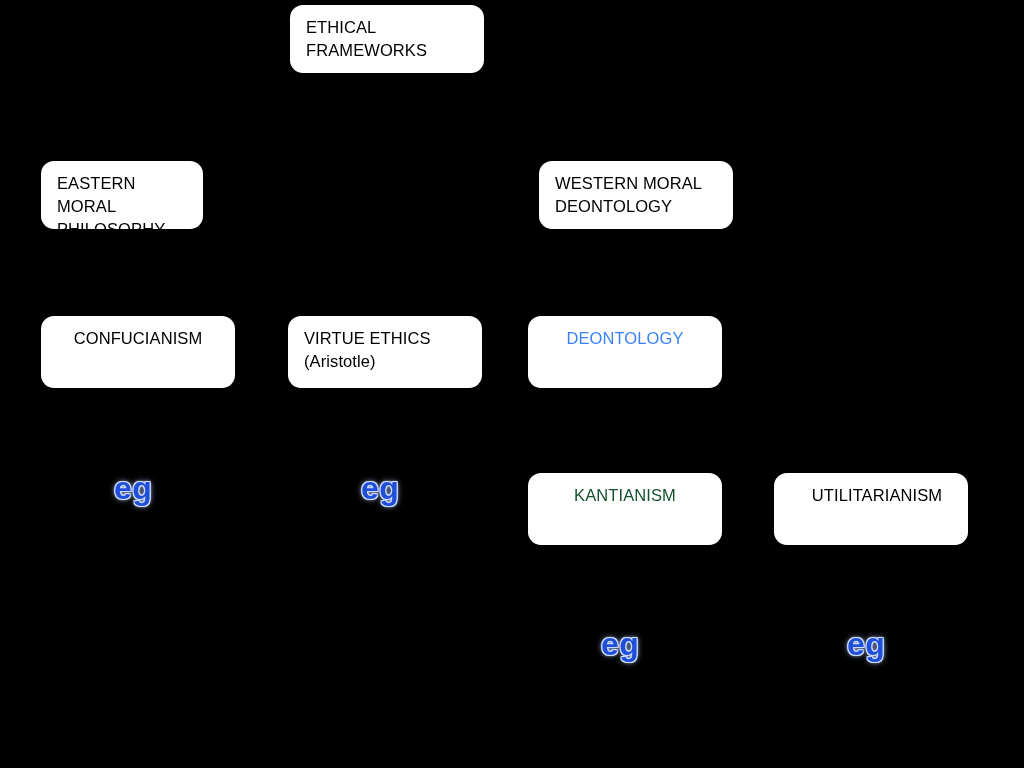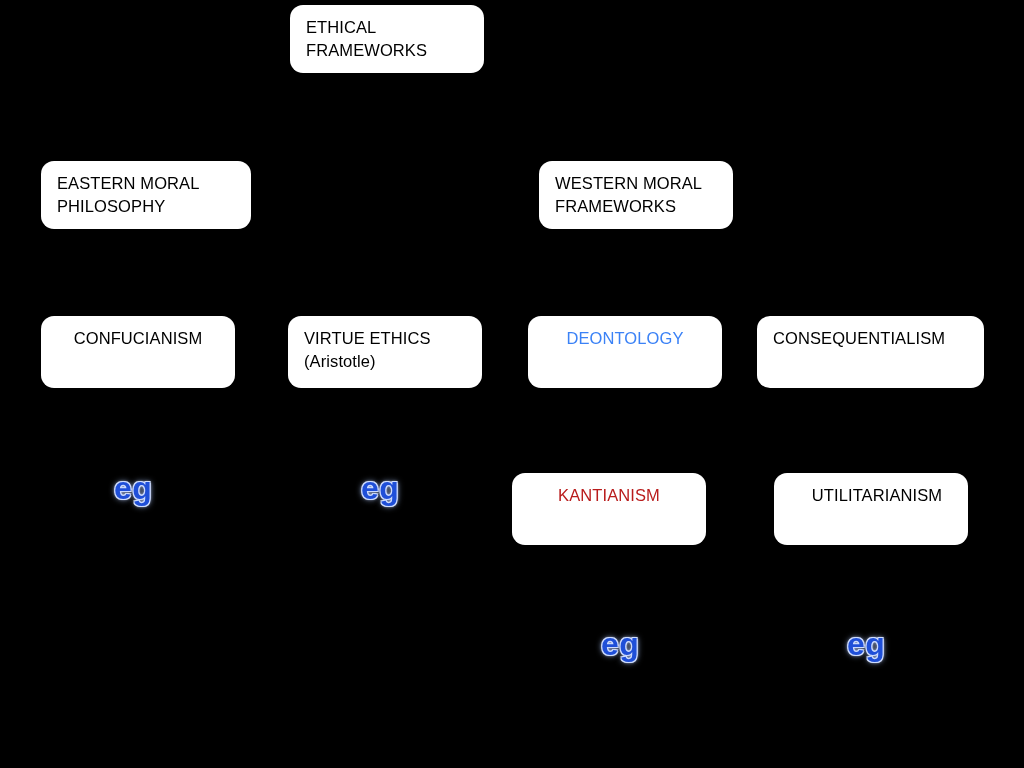--- a/index.html
+++ b/index.html
@@ -63,28 +63,27 @@
       -1px 1px 0 #dbe6ff;
     user-select: none;
   }
 </style>
 </head>
 <body>
 
 <div id="canvas" style="background: rgb(0, 0, 0);">
     <div class="node align-top" style="left: 290px; top: 5px; width: 194px; height: 68px; background: rgb(255, 255, 255); color: rgb(0, 0, 0);"><span class="label">ETHICAL
 FRAMEWORKS</span></div>
-    <div class="node align-top" style="left: 41px; top: 161px; width: 210px; height: 68px; background: rgb(255, 255, 255); color: rgb(0, 0, 0);"><span class="label">EASTERN MORAL
+    <div class="node align-top" style="left: 41px; top: 161px; width: 162px; height: 68px; background: rgb(255, 255, 255); color: rgb(0, 0, 0);"><span class="label">EASTERN MORAL
 PHILOSOPHY</span></div>
     <div class="node align-top" style="left: 539px; top: 161px; width: 194px; height: 68px; background: rgb(255, 255, 255); color: rgb(0, 0, 0);"><span class="label">WESTERN MORAL
-FRAMEWORKS</span></div>
+DEONTOLOGY</span></div>
     <div class="node align-center" style="left: 41px; top: 316px; width: 194px; height: 72px; background: rgb(255, 255, 255); color: rgb(0, 0, 0);"><span class="label">CONFUCIANISM</span></div>
     <div class="node align-top" style="left: 288px; top: 316px; width: 194px; height: 72px; background: rgb(255, 255, 255); color: rgb(0, 0, 0);"><span class="label">VIRTUE ETHICS
 (Aristotle)</span></div>
     <div class="node align-center" style="left: 528px; top: 316px; width: 194px; height: 72px; background: rgb(255, 255, 255); color: #3b82f6;"><span class="label">DEONTOLOGY</span></div>
-    <div class="node align-top" style="left: 757px; top: 316px; width: 227px; height: 72px; background: rgb(255, 255, 255); color: rgb(0, 0, 0);"><span class="label">CONSEQUENTIALISM</span></div>
-    <div class="node align-center" style="left: 512px; top: 473px; width: 194px; height: 72px; background: rgb(255, 255, 255); color: #b91c1c;"><span class="label">KANTIANISM</span></div>
+    <div class="node align-center" style="left: 528px; top: 473px; width: 194px; height: 72px; background: rgb(255, 255, 255); color: #14532d;"><span class="label">KANTIANISM</span></div>
     <div class="node align-center" style="left: 774px; top: 473px; width: 194px; height: 72px; background: rgb(255, 255, 255); color: rgb(0, 0, 0); padding-left: 28px;"><span class="label">UTILITARIANISM</span></div>
     <div class="eg" style="left: 114px; top: 468px; color: rgb(31, 79, 216);">eg</div>
     <div class="eg" style="left: 361px; top: 468px; color: rgb(31, 79, 216);">eg</div>
     <div class="eg" style="left: 601px; top: 624px; color: rgb(31, 79, 216);">eg</div>
     <div class="eg" style="left: 847px; top: 624px; color: rgb(31, 79, 216);">eg</div>
   </div>
 
 </body></html>

